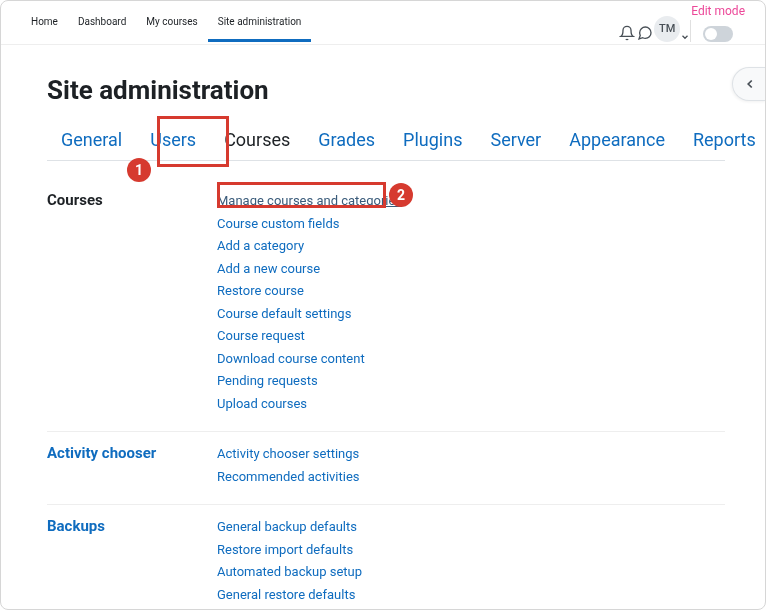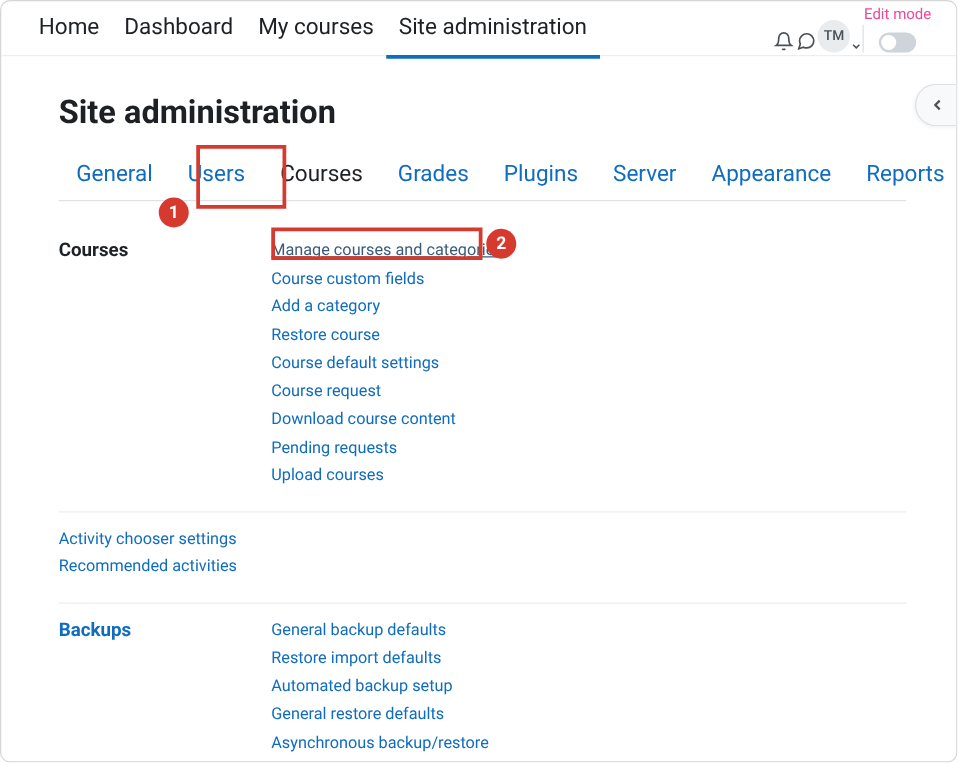--- a/index.html
+++ b/index.html
@@ -22,21 +22,21 @@
       display: flex;
       align-items: center;
       padding: 0 20px;
       height: 44px;
       border-bottom: 1px solid #eee;
       position: relative;
     }
     .topnav-left { display: flex; gap: 0; }
     .topnav-item {
       padding: 12px 10px;
-      font-size: 18px;
+      font-size: 10px;
       color: #1d2125;
       cursor: pointer;
       border-bottom: 3px solid transparent;
     }
     .topnav-item.active {
       border-bottom-color: #0f6cbf;
       color: #1d2125;
     }
     .topnav-right {
       margin-left: auto;
@@ -236,29 +236,31 @@
         <div class="subtab">Development</div>
       </div>
 
     <div id="sections">
         <div class="section">
           <div class="section-title dark">Courses</div>
           <div class="section-links">
             <a class="section-link featured">Manage courses and categories</a>
             <a class="section-link">Course custom fields</a>
             <a class="section-link">Add a category</a>
+            <a class="section-link">Add a new course</a>
             <a class="section-link">Restore course</a>
             <a class="section-link">Course default settings</a>
             <a class="section-link">Course request</a>
             <a class="section-link">Download course content</a>
             <a class="section-link">Pending requests</a>
             <a class="section-link">Upload courses</a>
           </div>
         </div>
         <div class="section">
+          <div class="section-title">Activity chooser</div>
           <div class="section-links">
             <a class="section-link">Activity chooser settings</a>
             <a class="section-link">Recommended activities</a>
           </div>
         </div>
         <div class="section">
           <div class="section-title">Backups</div>
           <div class="section-links">
             <a class="section-link">General backup defaults</a>
             <a class="section-link">Restore import defaults</a>

